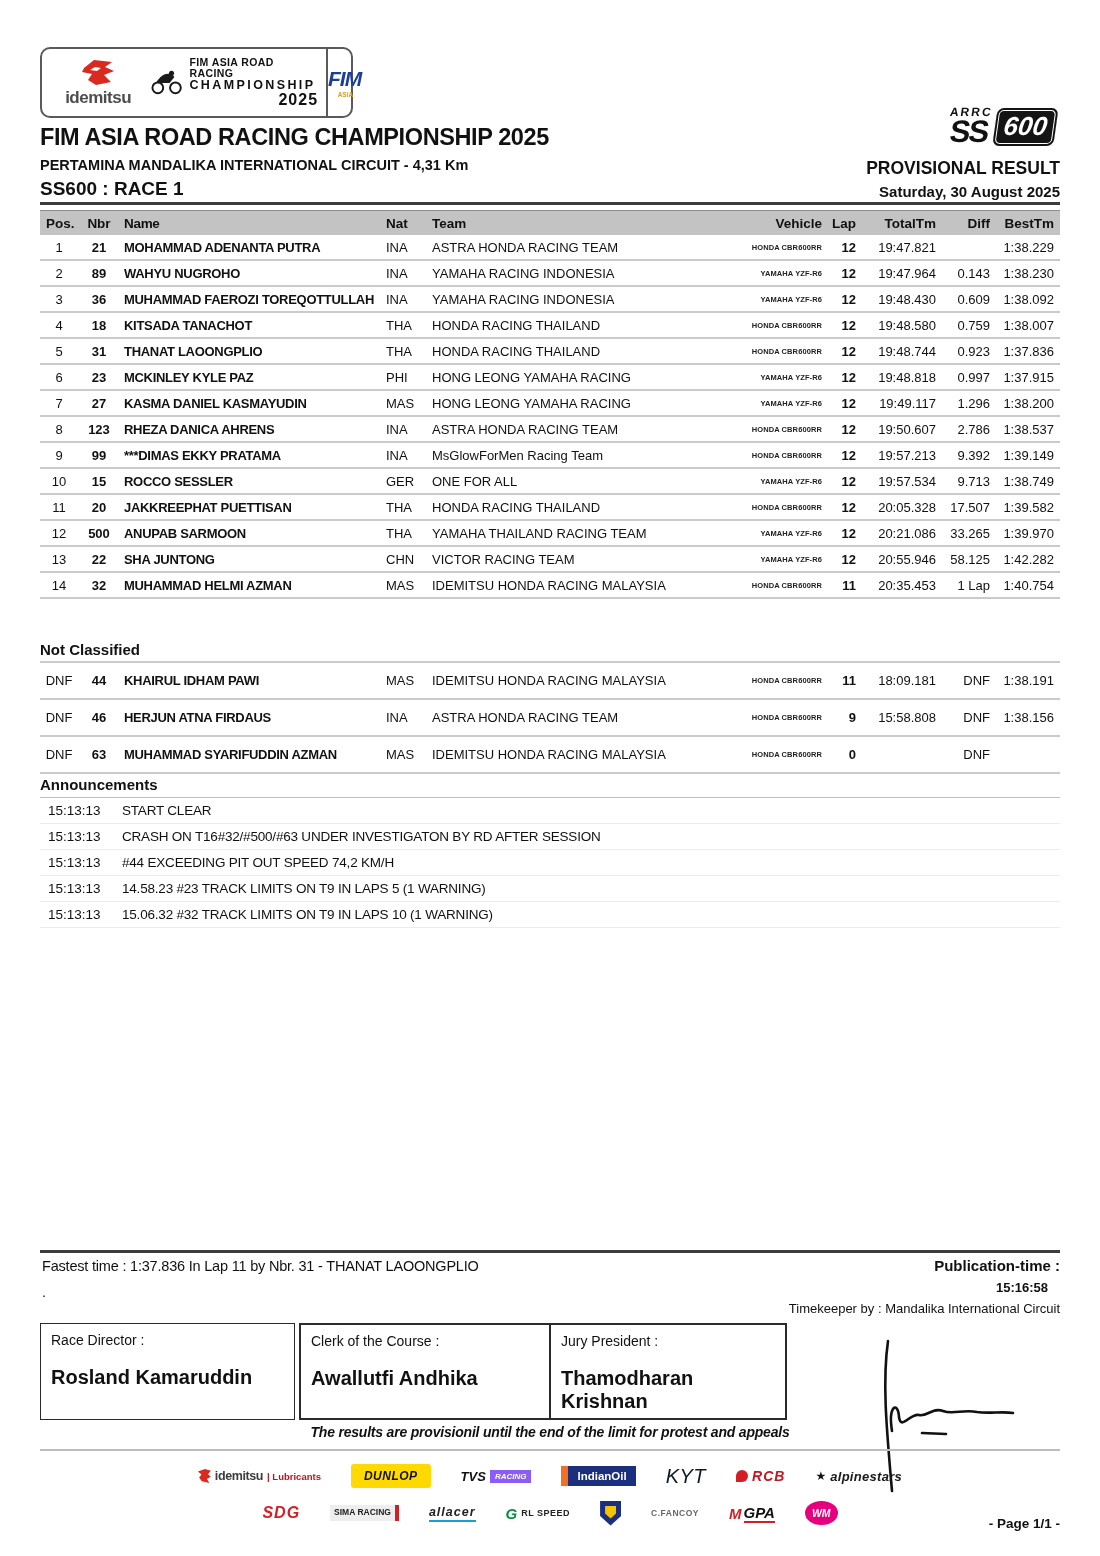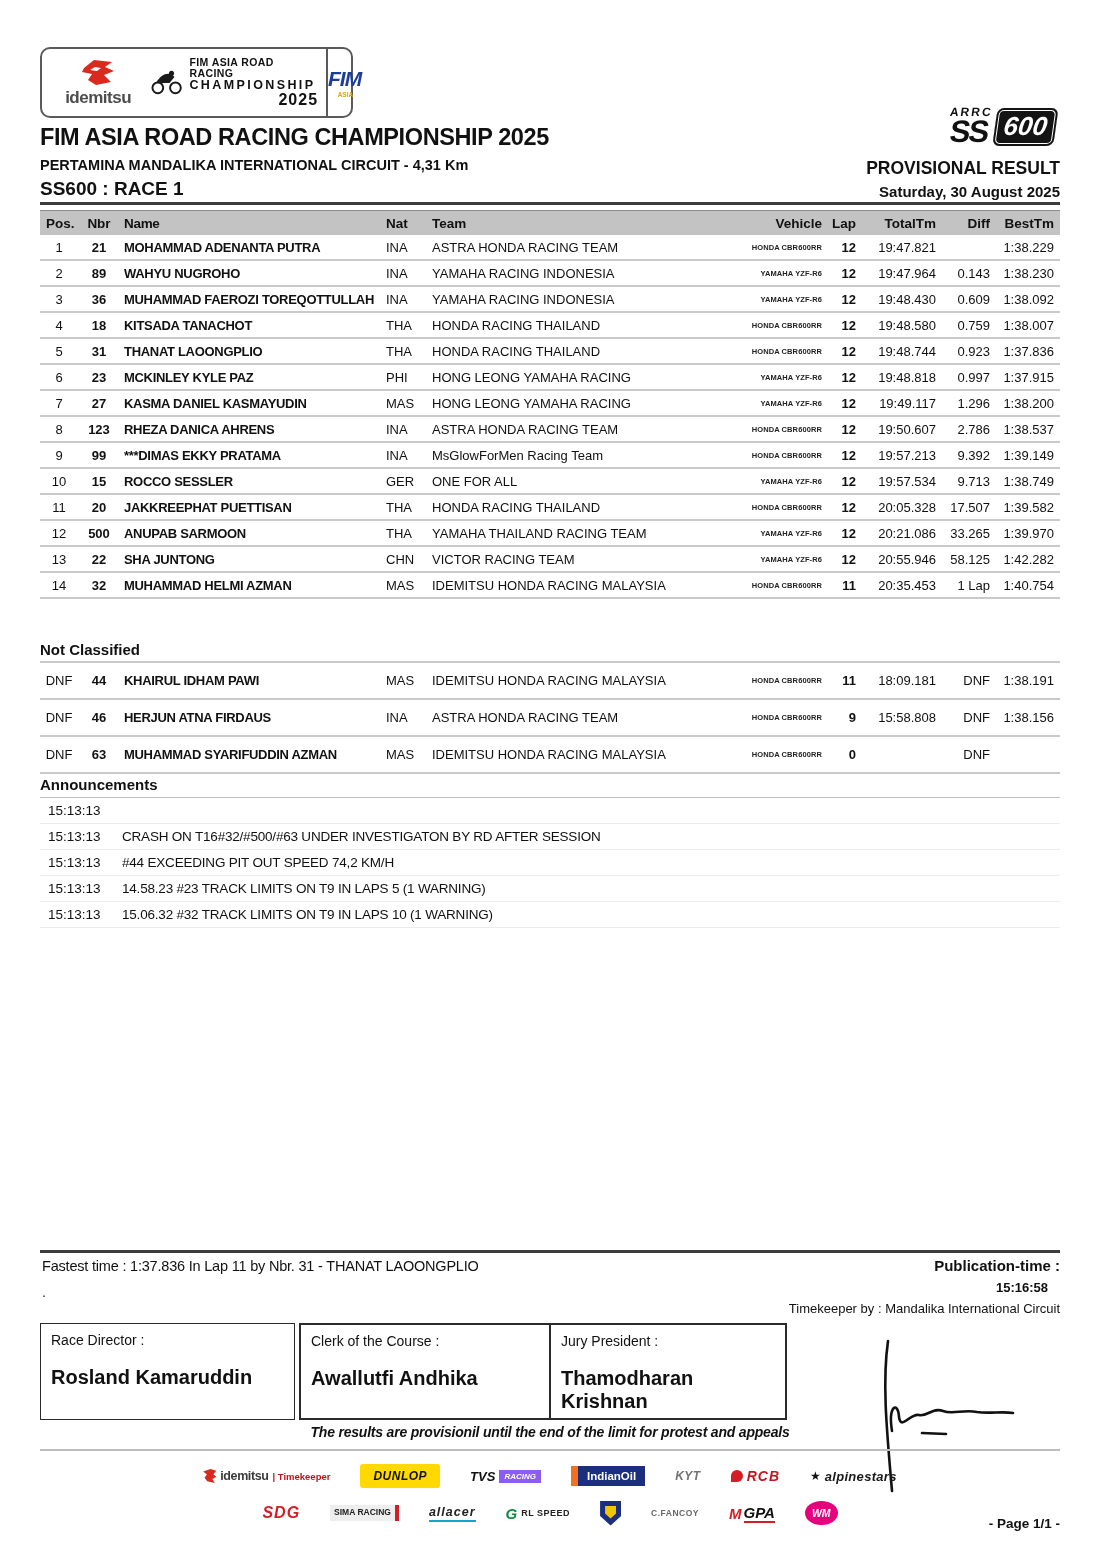--- a/index.html
+++ b/index.html
@@ -100,21 +100,21 @@
   .s-redmark { width:13px; height:14px; background:#d82a1f; display:inline-block;
     clip-path:polygon(0 18%, 55% 0, 100% 12%, 78% 38%, 100% 55%, 70% 72%, 88% 100%, 30% 88%, 10% 60%, 28% 40%); }
   .s-idem { font-size:12.5px; font-weight:700; color:#3c3c3c; letter-spacing:-0.4px; }
   .s-lub { font-size:9.5px; font-weight:700; color:#c1121c; }
   .s-dunlop { background:#ffd900; color:#111; font-style:italic; font-weight:800; font-size:12px;
     padding:5px 13px; border-radius:3px; letter-spacing:0.5px; }
   .s-tvs { font-weight:900; font-size:13px; font-style:italic; color:#111; }
   .s-tvs-r { background:#8b5cf6; color:#fff; font-size:8px; font-weight:800; padding:2px 5px; font-style:italic; }
   .s-indianoil { background:#1b2f7e; color:#fff; font-weight:700; font-size:11.5px; padding:4px 9px;
     border-left:7px solid #f37021; }
-  .s-kyt { font-weight:700; font-size:12px; font-style:italic; letter-spacing:0.5px; color:#737373; }
+  .s-kyt { font-weight:400; font-size:20px; font-style:italic; letter-spacing:0.5px; color:#0f172a; }
   .s-rcb-i { width:12px; height:12px; background:#d31e25; border-radius:50% 50% 50% 0; display:inline-block; }
   .s-rcb { color:#c01820; font-weight:900; font-size:14px; font-style:italic; letter-spacing:1px; }
   .s-alpine-star { color:#111; font-size:12px; }
   .s-alpine { font-style:italic; font-weight:700; font-size:13px; color:#1a1a1a; letter-spacing:0.3px; }
   .s-sdg { color:#d31e25; font-weight:900; font-size:16px; font-style:italic; letter-spacing:1px; }
   .s-sima { font-size:8.5px; font-weight:800; color:#222; background:#eee; padding:3px 4px;
     border-right:4px solid #d31e25; line-height:1.1; text-align:center; }
   .s-allacer { font-weight:900; font-size:12.5px; font-style:italic; color:#222; letter-spacing:1px;
     border-bottom:2px solid #19a0d0; padding-bottom:1px; }
   .s-g-green { color:#0a8f3c; font-weight:900; font-size:15px; font-style:italic; }
@@ -402,20 +402,21 @@
         <span class="c-total"></span>
         <span class="c-diff">DNF</span>
         <span class="c-best"></span>
       </div>
     </div>
 
   <div class="ann-title">Announcements</div>
   <div class="ann-list" id="ann-rows">
       <div class="arow">
         <span class="a-time">15:13:13</span>
+        <span class="a-text">START CLEAR</span>
       </div>
       <div class="arow">
         <span class="a-time">15:13:13</span>
         <span class="a-text">CRASH ON T16#32/#500/#63 UNDER INVESTIGATON BY RD AFTER SESSION</span>
       </div>
       <div class="arow">
         <span class="a-time">15:13:13</span>
         <span class="a-text">#44 EXCEEDING PIT OUT SPEED 74,2 KM/H</span>
       </div>
       <div class="arow">
@@ -454,21 +455,21 @@
     <path d="M64 100 L88 101" fill="none" stroke="#111" stroke-width="2.6" stroke-linecap="round"></path>
   </svg>
 
   <div class="disclaimer">The results are provisionil until the end of the limit for protest and appeals</div>
   <div class="rule-faint"></div>
 
   <div class="sponsor-row" id="sponsor-row1">
       <span class="chip">
         <span class="s-redmark"></span>
         <span class="s-idem">idemitsu</span>
-        <span class="s-lub">| Timekeeper</span>
+        <span class="s-lub">| Lubricants</span>
       </span>
       <span class="chip">
         <span class="s-dunlop">DUNLOP</span>
       </span>
       <span class="chip">
         <span class="s-tvs">TVS</span>
         <span class="s-tvs-r">RACING</span>
       </span>
       <span class="chip">
         <span class="s-indianoil">IndianOil</span>

